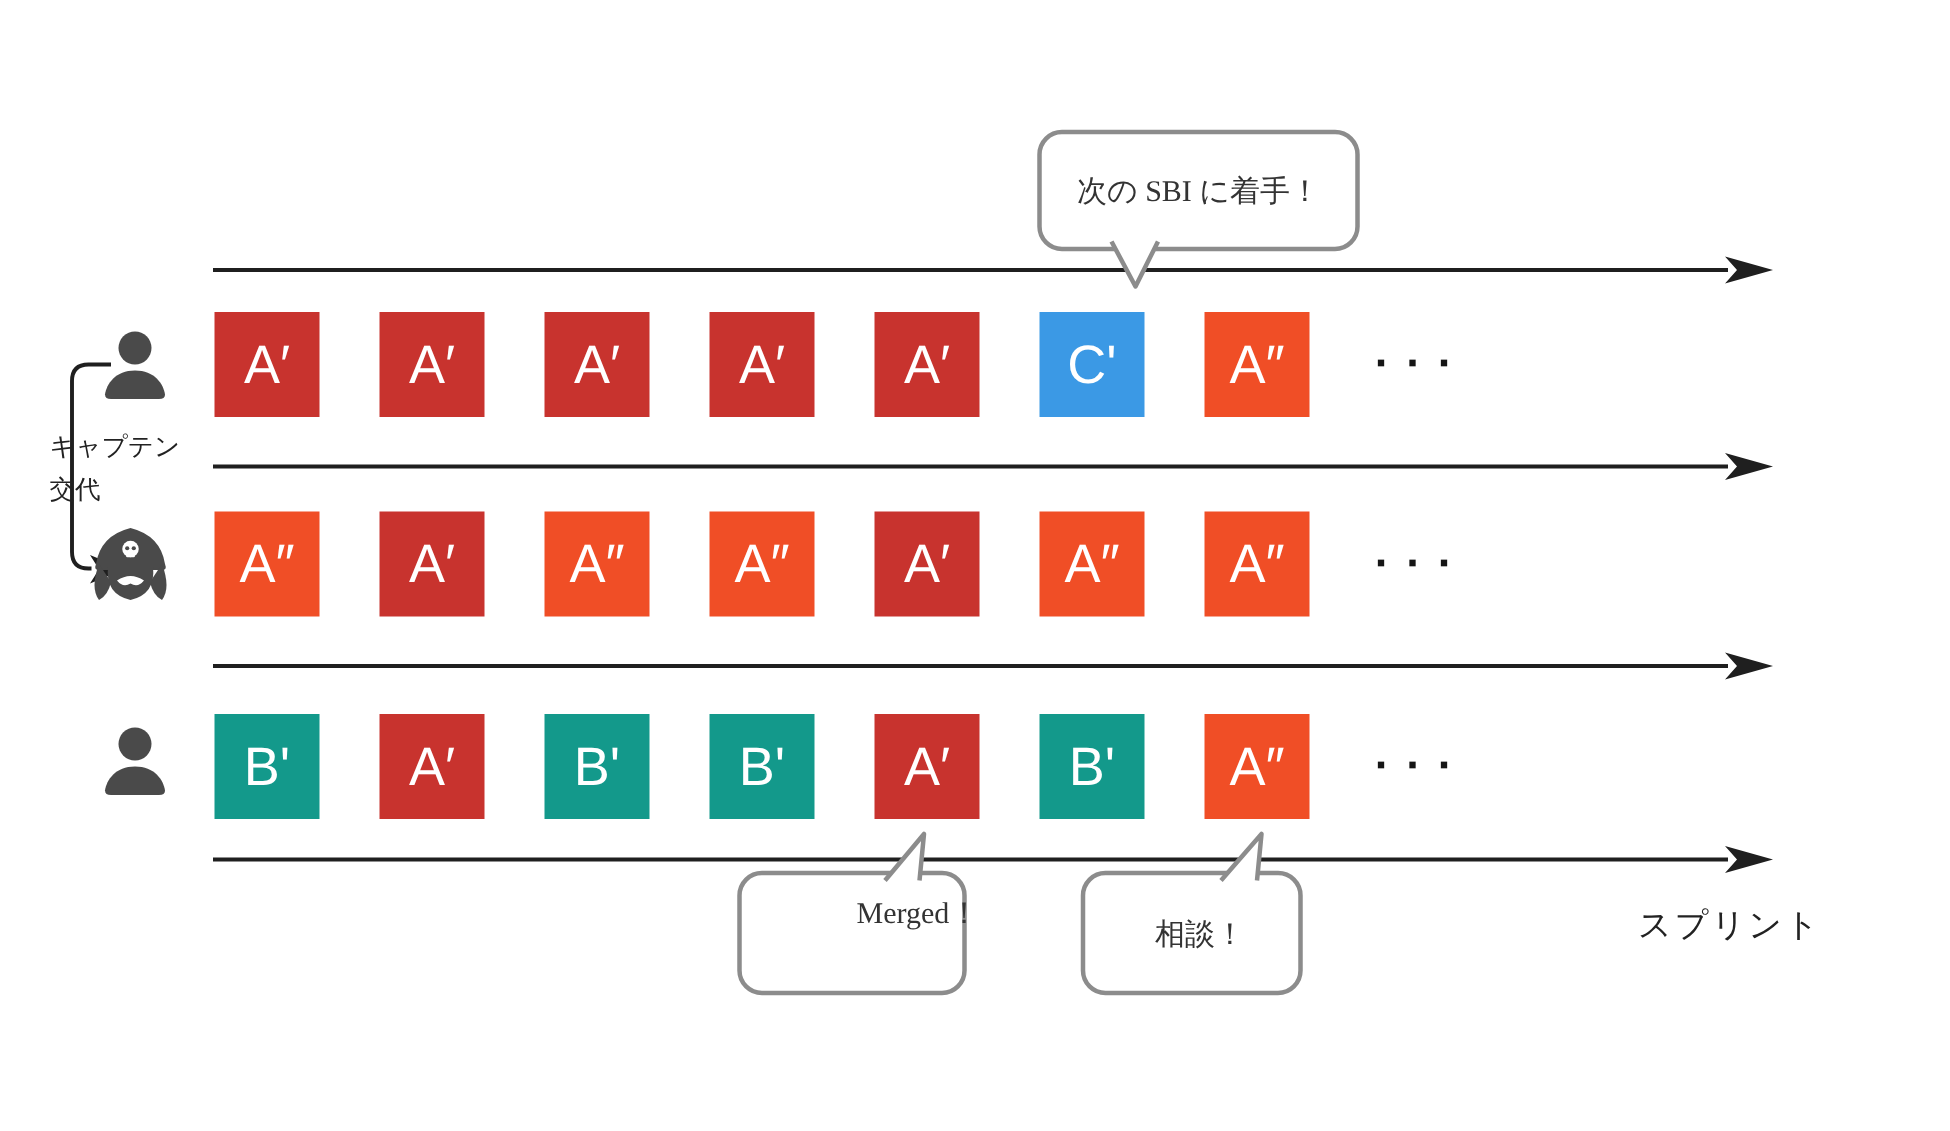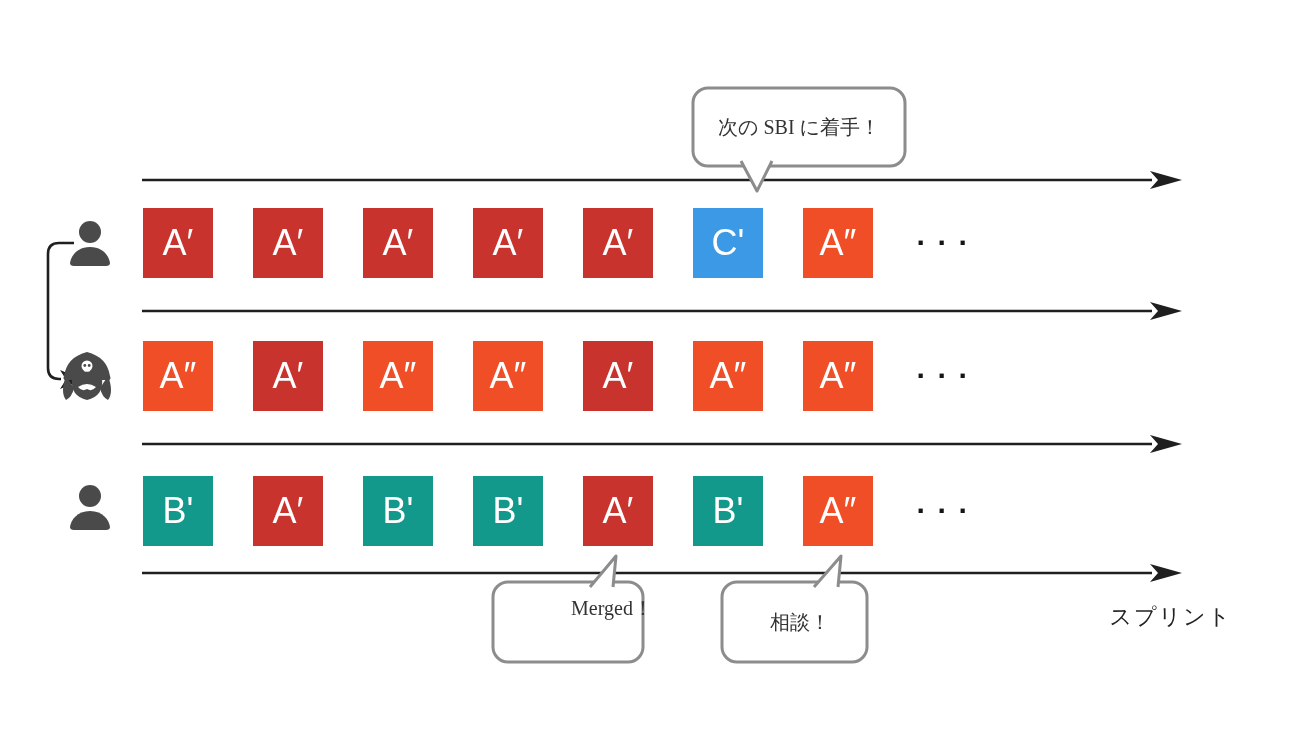--- a/index.html
+++ b/index.html
@@ -24,21 +24,21 @@
   .bubble-text{
     position:absolute;z-index:3;display:flex;align-items:center;justify-content:center;
     font-size:20px;color:#333333;white-space:nowrap;font-family:Liberation Serif, serif;
   }
   .side-label{
     position:absolute;left:33px;top:284px;z-index:2;
     font-size:17px;line-height:1.7;color:#222222;
   }
   .axis-label{
     position:absolute;left:1092px;top:602px;width:140px;z-index:2;
-    text-align:right;font-size:22px;color:#222222;letter-spacing:2px;
+    font-size:22px;color:#222222;letter-spacing:2px;
   }
 </style>
 </head>
 <body>
 
 <div id="stage">
 
   <svg id="shapes" viewBox="0 0 1300 754">
 
     <g stroke="#1f1f1f" fill="#1f1f1f">
@@ -98,20 +98,24 @@
     <g>
       <rect x="722" y="582" width="145" height="80" rx="15" fill="#ffffff" stroke="#8c8c8c" stroke-width="3"></rect>
       <path d="M814,587 L841,556 L838,587" fill="#ffffff" stroke="#8c8c8c" stroke-width="3" stroke-linejoin="round"></path>
     </g>
   </svg>
 
   <div class="bubble-text" style="left:693px;top:88px;width:212px;height:78px;">次の SBI に着手！</div>
   <div class="bubble-text" style="left:493px;top:576px;width:150px;height:64px;padding-left:44px;">Merged！</div>
   <div class="bubble-text" style="left:722px;top:582px;width:156px;height:80px;">相談！</div>
 
+  <div class="side-label">
+    <div>キャプテン</div>
+    <div>交代</div>
+  </div>
 
   <div class="axis-label">スプリント</div>
 
   <div class="box" style="left:143px;top:208px;" data-color="red">
       <span>A′</span>
     </div>
   <div class="box" style="left:253px;top:208px;" data-color="red">
       <span>A′</span>
     </div>
   <div class="box" style="left:363px;top:208px;" data-color="red">

